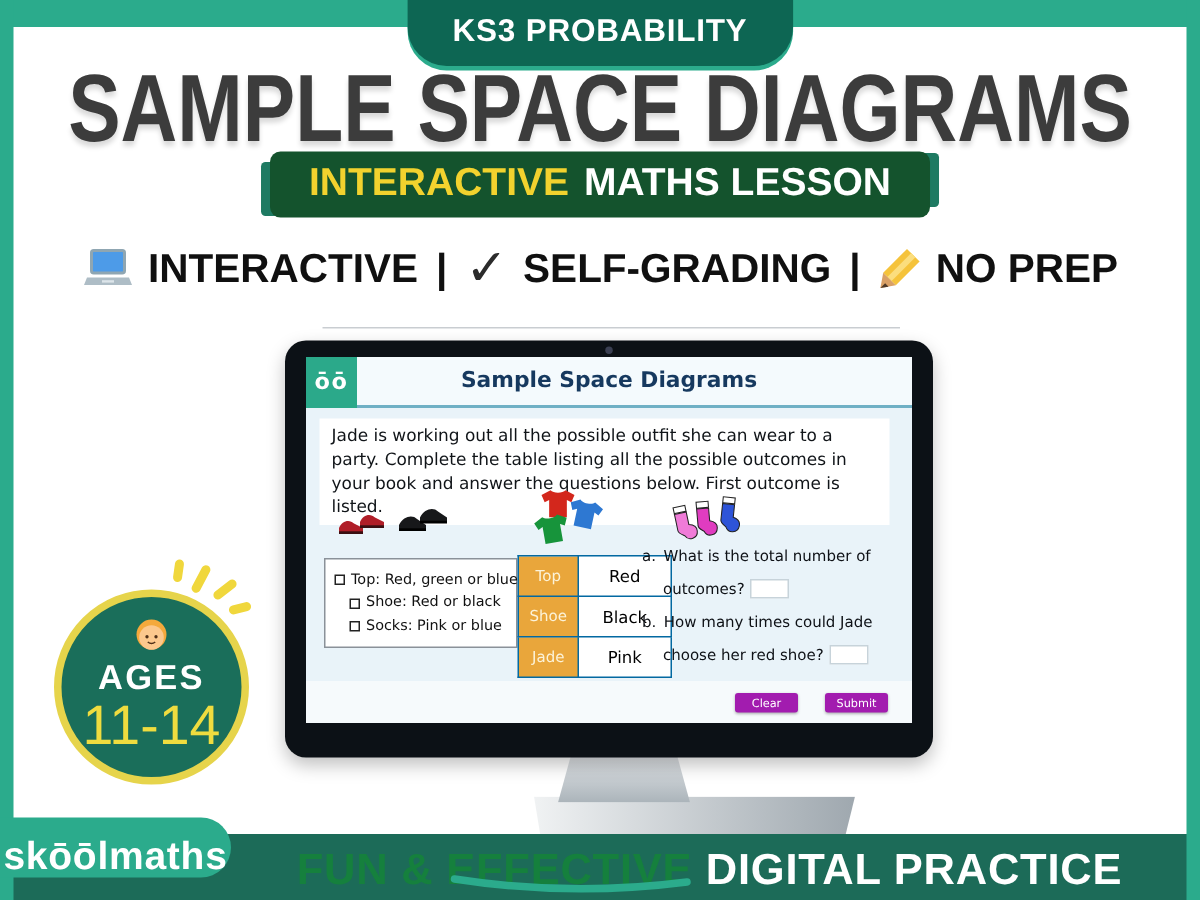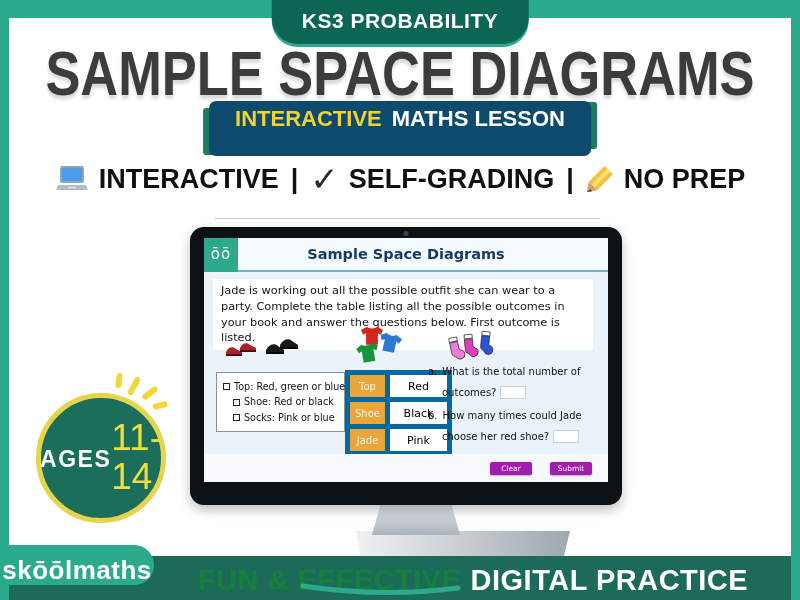--- a/index.html
+++ b/index.html
@@ -15,55 +15,55 @@
   .ks3-pill { position:absolute; top:0; left:50%; transform:translateX(-50%);
     background:#0D6653; color:#fff; font-size:21px; font-weight:bold; letter-spacing:.5px;
     padding:9px 30px 11px; border-radius:0 0 26px 26px; box-shadow:0 3px 0 #2BAB8C; z-index:25; white-space:nowrap; }
 
   .main-title { position:absolute; top:36px; left:0; width:800px; text-align:center;
     font-size:54px; font-weight:bold; color:#3C3C3C; letter-spacing:0px;
     transform:scale(.97,1.18); transform-origin:center top;
     text-shadow:0 3px 3px rgba(0,0,0,.15); white-space:nowrap; }
 
   .subtitle-banner { position:absolute; top:101px; left:50%; transform:translateX(-50%);
-    background:#0c4a6e; padding:5px 26px 24px; border-radius:7px; font-size:22px; font-weight:bold;
+    background:#14532d; padding:5px 26px 8px; border-radius:7px; font-size:26px; font-weight:bold;
     color:#fff; white-space:nowrap; box-shadow:-10px 3px 0 -4px #1E7A62, 10px -3px 0 -4px #1E7A62; }
   .subtitle-banner .hl { color:#F2D22E; margin-right:10px; }
 
   .features { position:absolute; top:162px; left:0; width:800px; display:flex; justify-content:center;
     align-items:center; gap:10px; font-size:27px; font-weight:bold; color:#101010; white-space:nowrap; }
   .features .sep { font-weight:bold; margin:0 2px; }
   .features .check { font-size:34px; font-weight:normal; color:#2B2B2B; line-height:1; }
   .pre-monitor-line { position:absolute; left:215px; top:218px; width:385px; height:1px; background:#C9CDD1; }
 
   
   .monitor-bezel { position:absolute; left:190px; top:227px; width:432px; height:278px;
     background:#0C1116; border-radius:14px; box-shadow:0 5px 12px rgba(0,0,0,.25); z-index:5; }
   .cam-dot { position:absolute; top:4px; left:50%; transform:translateX(-50%);
     width:5px; height:5px; border-radius:50%; background:#3A3F52; }
   .screen { position:absolute; left:14px; top:11px; width:404px; height:244px; background:#E9F3F9;
     overflow:hidden; font-family:"DejaVu Sans", sans-serif; }
   .scr-header { position:absolute; left:0; top:0; width:100%; height:34px; background:#F4FAFD;
     border-bottom:2px solid #6FB0C5; }
   .scr-logo { position:absolute; left:0; top:0; width:34px; height:34px; background:#2BA98A;
-    color:#fff; font-weight:normal; font-size:15px; text-align:center; line-height:32px; letter-spacing:1px; }
+    color:#fff; font-weight:bold; font-size:15px; text-align:center; line-height:32px; letter-spacing:1px; }
   .scr-title { width:100%; text-align:center; line-height:33px; font-size:14.5px; font-weight:bold; color:#16395F; }
   .instructions { position:absolute; left:9px; right:15px; top:41px; background:#fff;
     padding:4px 8px; font-size:11.3px; line-height:1.4; color:#101418; }
   .scr-footer { position:absolute; left:0; bottom:0; width:100%; height:28px; background:#F6FAFC; }
 
   .icon-abs { position:absolute; }
   .options-box { position:absolute; left:12px; top:134px; width:129px; height:60px; background:#fff;
     border:1px solid #8A9199; padding:6px 4px 0 6px; font-size:9.6px; color:#111; line-height:1.6; }
   .opt-row { display:flex; align-items:center; white-space:nowrap; }
   .opt-row.ind { padding-left:10px; }
   .cbx { display:inline-block; width:7px; height:7px; border:1.2px solid #222; margin-right:4px; flex:none; }
 
   .outcome-table { position:absolute; left:141px; top:132px; border-collapse:collapse; }
-  .outcome-table td { border:5px solid #0369a1; text-align:center; height:27px; }
+  .outcome-table td { border:1px solid #0369a1; text-align:center; height:27px; }
   .outcome-table .hd { width:40px; background:#E9A63B; color:#FCF3D9; font-size:10px; }
   .outcome-table .vl { width:62px; background:#fff; color:#000; font-size:11px; }
 
   .questions { position:absolute; left:224px; top:128px; width:174px; font-size:10px; color:#0E1116; }
   .q-line1 { display:flex; gap:5px; margin-bottom:9px; white-space:nowrap; }
   .q-line2 { padding-left:14px; margin-bottom:11px; white-space:nowrap; }
   .ans-box { display:inline-block; width:26px; height:13px; background:#fff; border:1px solid #C7D3DA;
     vertical-align:-3px; margin-left:4px; }
 
   .scr-buttons { position:absolute; right:16px; bottom:7px; display:flex; gap:18px; }
@@ -71,21 +71,21 @@
     font-size:7.5px; font-family:"DejaVu Sans", sans-serif; line-height:13px; text-align:center;
     box-shadow:0 1px 2px rgba(0,0,0,.3); cursor:pointer; }
 
   .stand-neck { position:absolute; left:372px; top:503px; width:88px; height:32px;
     background:linear-gradient(#E3E6E9,#ABB4BA); clip-path:polygon(10% 0,90% 0,100% 100%,0 100%); z-index:4; }
   .stand-base { position:absolute; left:356px; top:531px; width:214px; height:26px;
     background:linear-gradient(90deg,#F0F2F3,#9FA8AF); clip-path:polygon(0 0,100% 0,97% 100%,2% 100%); z-index:3; }
 
   
   .ages-badge { position:absolute; left:36px; top:393px; width:130px; height:130px; background:#1A6E5A;
-    border:5px solid #E6D44B; border-radius:50%; z-index:15; display:flex; flex-direction:row;
+    border:5px solid #E6D44B; border-radius:50%; z-index:15; display:flex; flex-direction:column;
     align-items:center; justify-content:center; }
   .ages-label { color:#fff; font-size:23px; font-weight:bold; letter-spacing:1.5px; margin-top:2px; }
   .ages-range { color:#EFDC3F; font-size:37px; font-weight:normal; line-height:1.05; }
   .ray { position:absolute; background:#F0D73C; border-radius:3px; width:6px; z-index:14; }
   .ray1 { left:116px; top:373px; height:15px; transform:rotate(8deg); }
   .ray2 { left:131px; top:376px; height:20px; transform:rotate(28deg); }
   .ray3 { left:147px; top:384px; height:18px; transform:rotate(52deg); }
   .ray4 { left:157px; top:398px; height:15px; transform:rotate(76deg); }
 
   

